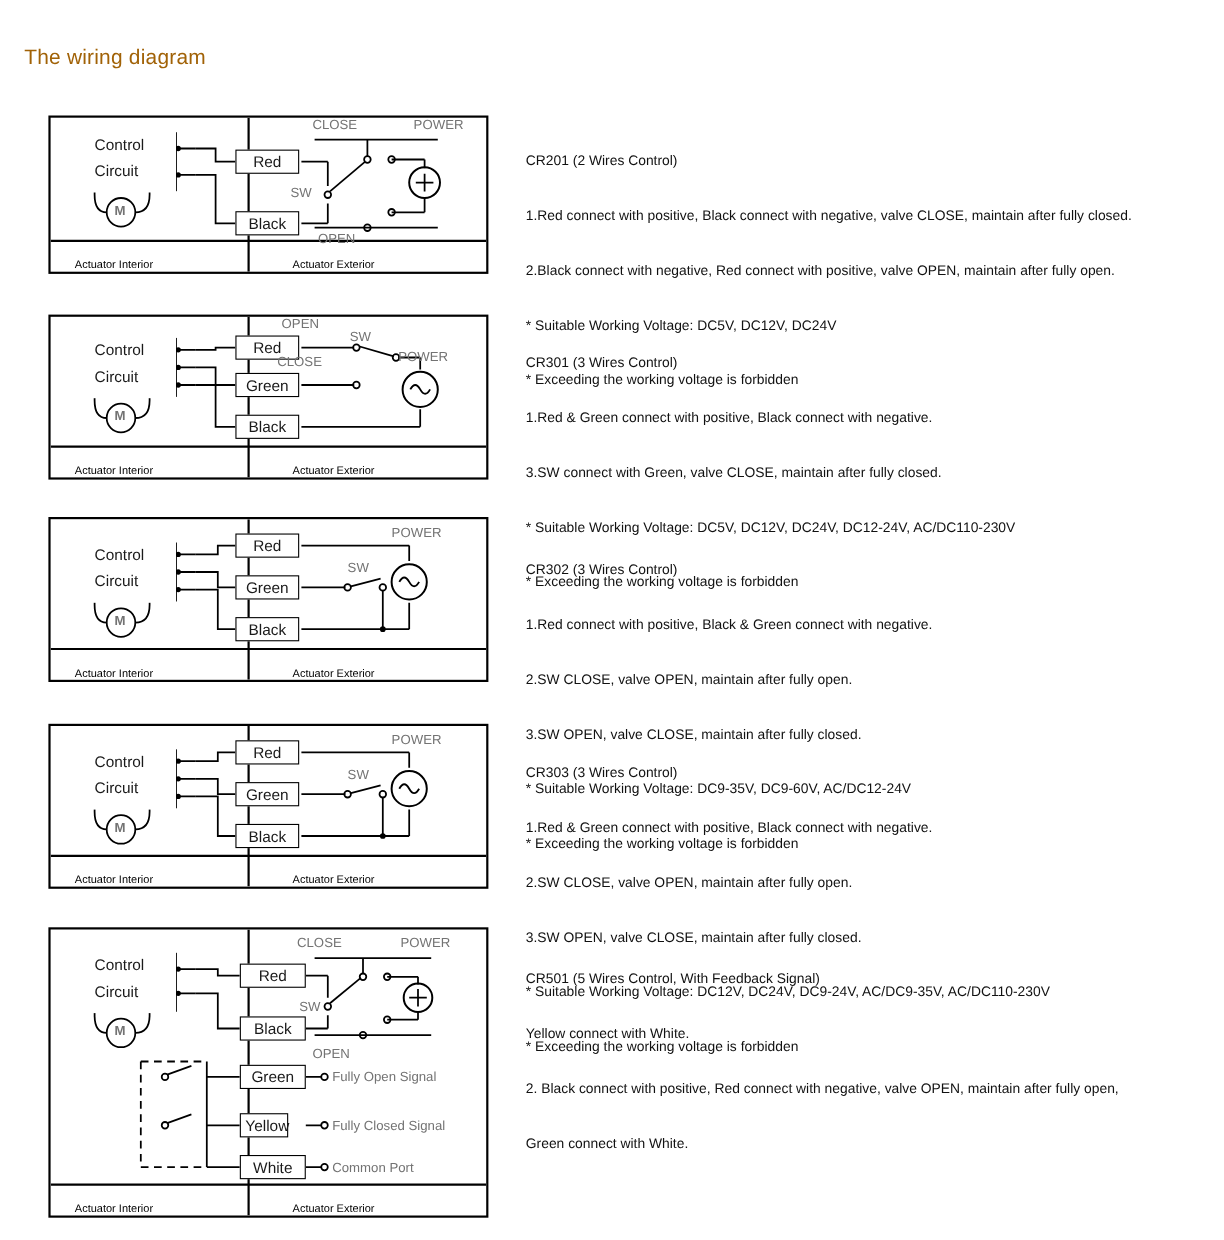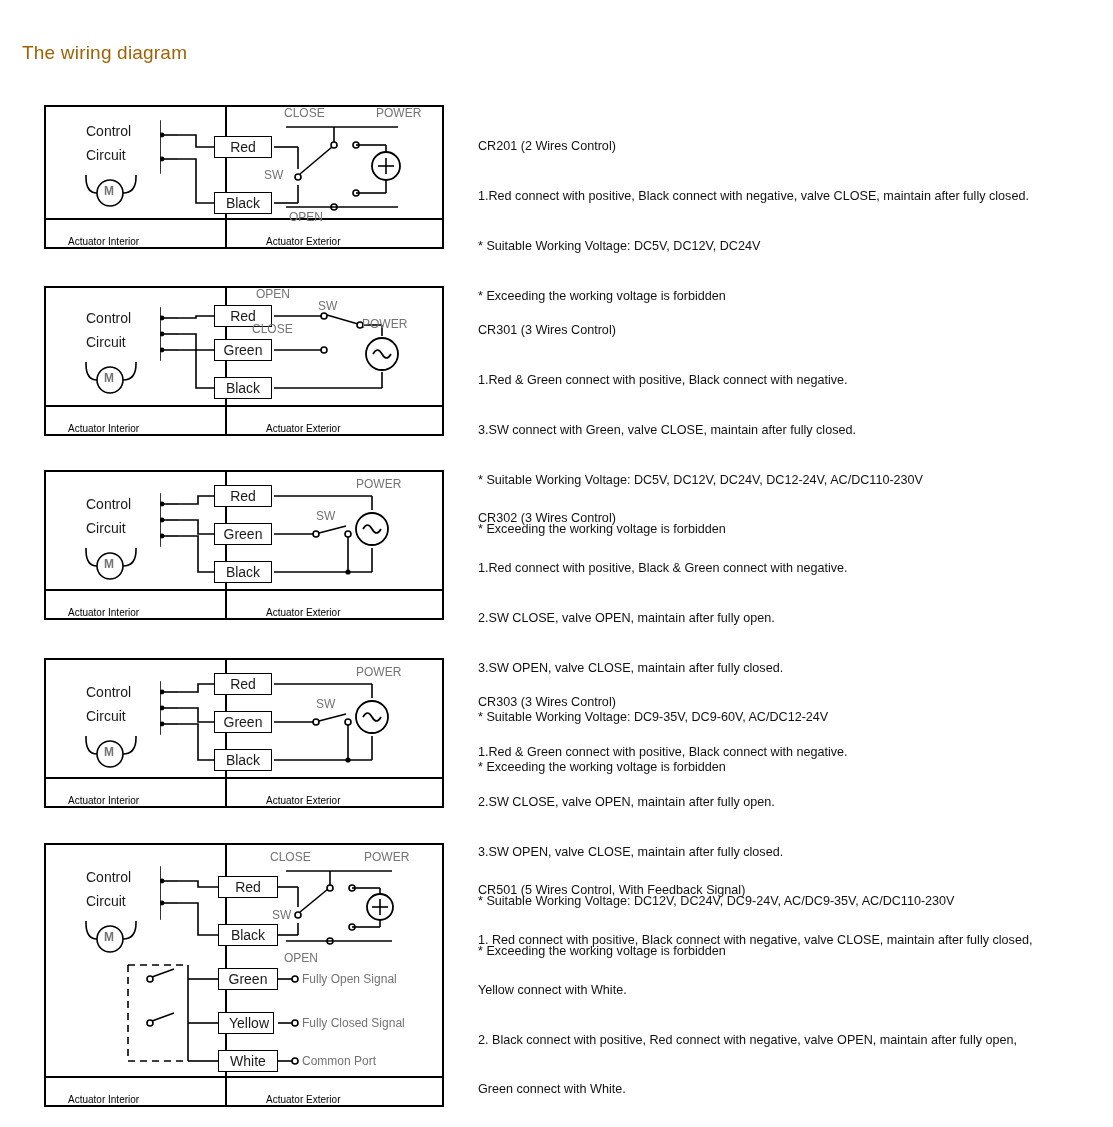--- a/index.html
+++ b/index.html
@@ -134,20 +134,21 @@
   <div class="txt" style="left:330px; top:-2px;">POWER</div>
   <div class="txt" style="left:218px; top:60px;">SW</div>
   <div class="txt" style="left:243px; top:102px;">OPEN</div>
   <div class="footrow" style="left:22px; top:117px;">Actuator Interior</div>
   <div class="footrow" style="left:220px; top:117px;">Actuator Exterior</div>
 </div>
 
 <div class="desc" style="left:478px; top:105px; width:620px;">
   <span class="ttl">CR201 (2 Wires Control)</span>
   <span class="ttl">1.Red connect with positive, Black connect with negative, valve CLOSE, maintain after fully closed.</span>
+  <span class="ttl">2.Black connect with negative, Red connect with positive, valve OPEN, maintain after fully open.</span>
   <span class="ttl">* Suitable Working Voltage: DC5V, DC12V, DC24V</span>
   <span class="ttl">* Exceeding the working voltage is forbidden</span>
 </div>
 
 <div class="diagram-box" style="left:44px; top:286px; width:400px; height:150px;">
   <svg width="396" height="146" viewBox="0 0 396 146">
     <line x1="180" y1="0" x2="180" y2="146" stroke="#000" stroke-width="2"></line>
     <line x1="0" y1="118" x2="396" y2="118" stroke="#000" stroke-width="2"></line>
     <rect x="18" y="20" width="96" height="52" fill="none" stroke="#000" stroke-width="1.6"></rect>
     <line x1="18" y1="46" x2="114" y2="46" stroke="#000" stroke-width="1.6"></line>
@@ -387,35 +388,34 @@
     <circle cx="249" cy="216" r="3" fill="none" stroke="#000" stroke-width="1.6"></circle>
   </svg>
   <div class="ctrl" style="left:16px; top:20px; width:98px; height:56px; border:0;">
     <div style="position:absolute; left:24px; top:2px; width:72px;">Control</div>
     <div style="position:absolute; left:24px; top:26px; width:72px;">Circuit</div>
   </div>
   <div class="txt" style="left:58px; top:84px; font-weight:bold;">M</div>
   <div class="lbl" style="left:172px; top:31px; width:60px;">Red</div>
   <div class="lbl" style="left:172px; top:79px; width:60px;">Black</div>
   <div class="lbl" style="left:172px; top:123px; width:60px;">Green</div>
-  <div class="lbl" style="left:172px; top:167px; width:56px;text-align:right;">Yellow</div>
+  <div class="lbl" style="left:172px; top:167px; width:44px;">Yellow</div>
   <div class="lbl" style="left:172px; top:205px; width:60px;">White</div>
   <div class="txt" style="left:224px; top:4px;">CLOSE</div>
   <div class="txt" style="left:318px; top:4px;">POWER</div>
   <div class="txt" style="left:226px; top:62px;">SW</div>
   <div class="txt" style="left:238px; top:105px;">OPEN</div>
   <div class="txt" style="left:256px; top:126px;">Fully Open Signal</div>
   <div class="txt" style="left:256px; top:170px;">Fully Closed Signal</div>
   <div class="txt" style="left:256px; top:208px;">Common Port</div>
   <div class="footrow" style="left:22px; top:237px;">Actuator Interior</div>
   <div class="footrow" style="left:220px; top:237px;">Actuator Exterior</div>
 </div>
 
 <div class="desc" style="left:478px; top:849px; width:620px;">
   <span class="ttl">CR501 (5 Wires Control, With Feedback Signal)</span>
-  <span class="ttl">1. Red connect with positive, Black connect with negative, valve CLOSE, maintain after fully closed,</span>
   <span class="ttl">Yellow connect with White.</span>
   <span class="ttl">2. Black connect with positive, Red connect with negative, valve OPEN, maintain after fully open,</span>
   <span class="ttl">Green connect with White.</span>
   
   
   
 </div>
 
 </body></html>

